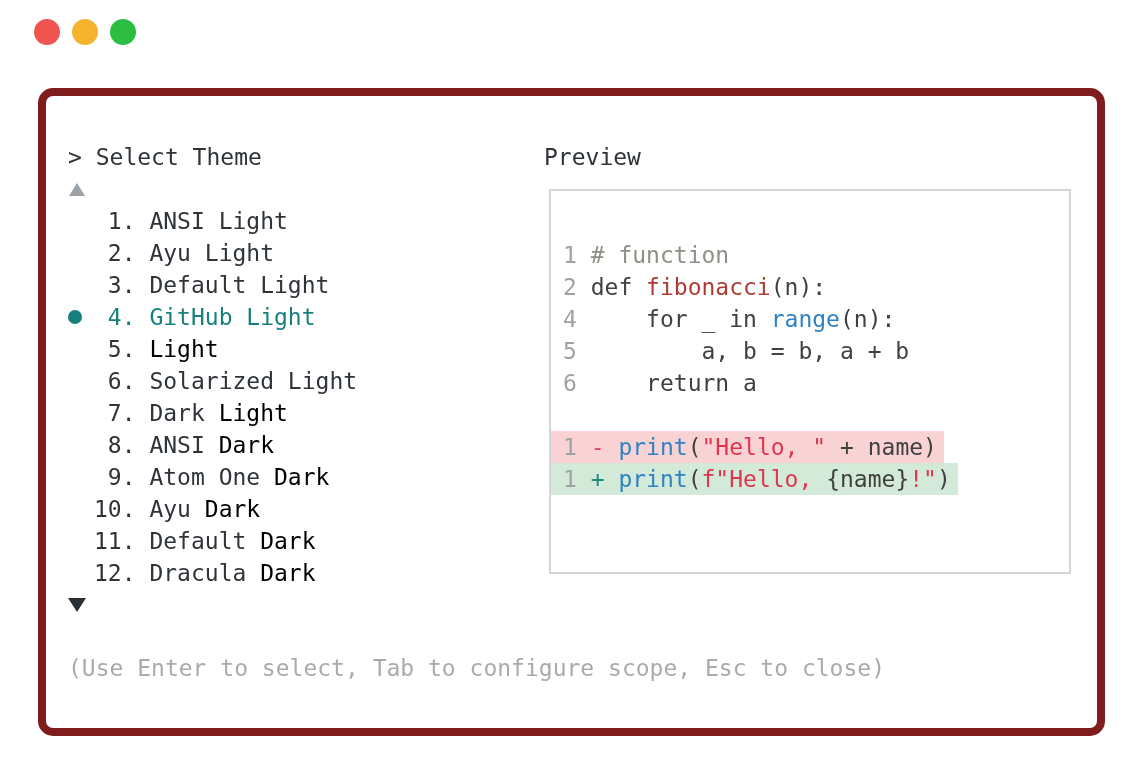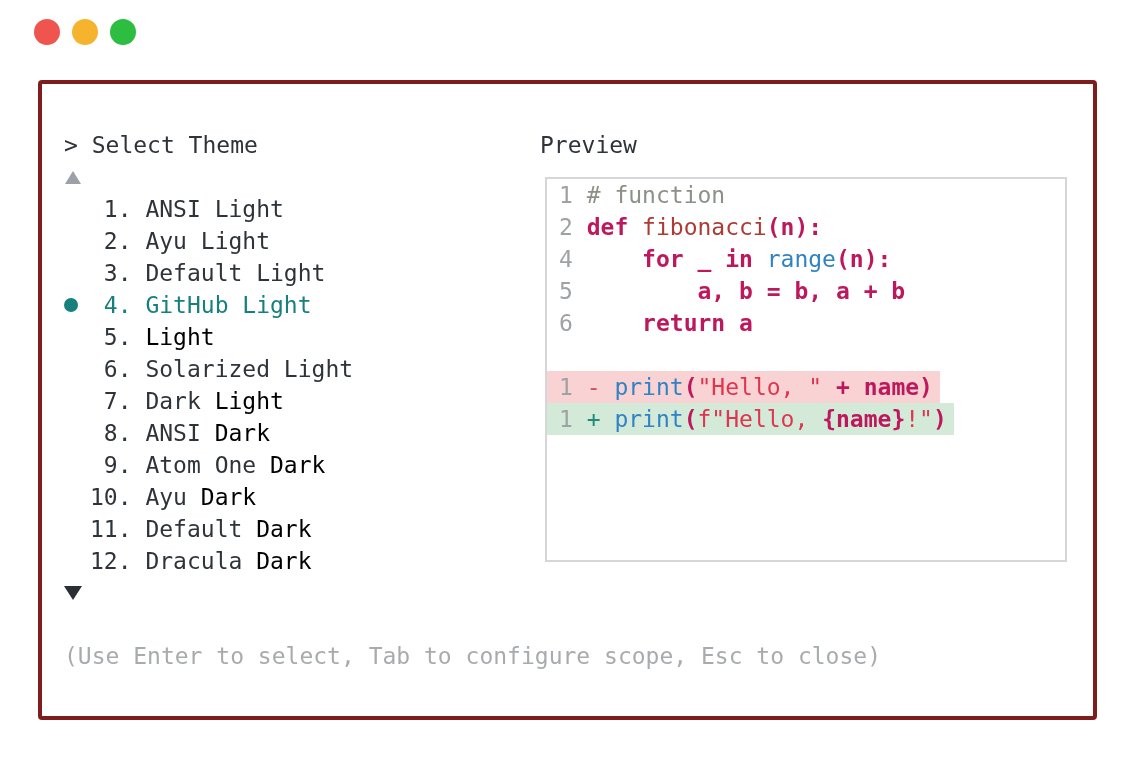--- a/index.html
+++ b/index.html
@@ -4,48 +4,48 @@
 <style>
   html,body{margin:0;padding:0;background:#ffffff;width:1129px;height:757px;overflow:hidden;
     font-family:"DejaVu Sans Mono","Liberation Mono",monospace;}
   
   .lights{position:absolute;left:34px;top:19px;display:flex;gap:12px;}
   .light{width:26px;height:26px;border-radius:50%;display:inline-block;}
   .light.red{background:#f0544f;}
   .light.yellow{background:#f5b32e;}
   .light.green{background:#2dbd41;}
   
-  .panel{position:absolute;left:38px;top:80px;width:1051px;height:632px;
-    border:4px solid #7f1d1d;border-radius:4px;background:#fff;}
+  .panel{position:absolute;left:38px;top:88px;width:1051px;height:632px;
+    border:8px solid #7f1d1d;border-radius:15px;background:#fff;}
   .row{height:32px;line-height:32px;font-size:23px;white-space:pre;color:#2f343a;}
   
   .left-col{position:absolute;left:22px;top:45px;}
   .arrow-row{display:flex;align-items:center;height:32px;}
   .tri-up{width:0;height:0;border-left:8px solid transparent;border-right:8px solid transparent;
     border-bottom:13px solid #9ba1a7;margin-left:1px;}
   .tri-down{width:0;height:0;border-left:9px solid transparent;border-right:9px solid transparent;
     border-top:14px solid #2a2f36;}
   .theme-row{display:flex;align-items:center;height:32px;font-size:23px;color:#2f343a;}
   .bullet-col{width:26px;height:32px;display:flex;align-items:center;flex:none;}
   .bullet-dot{width:14px;height:14px;border-radius:50%;background:#17807d;}
   .theme-row span{white-space:pre;}
   .t-muted{color:#000000;}
   .theme-row.selected span{color:#17807d;}
   
   .preview-label{position:absolute;left:498px;top:45px;}
   .preview-box{position:absolute;left:503px;top:93px;width:518px;height:381px;
     border:2px solid #d6d6d8;background:#fff;}
-  #code{}
+  #code{padding-top:48px;}
   .code-line{height:32px;line-height:32px;font-size:23px;white-space:pre;padding-left:12px;color:#2f343a;}
   .line-bg{display:inline-block;margin-left:-12px;padding:0 7px 0 12px;height:32px;}
   .bg-removed{background:#f9d3d4;}
   .bg-added{background:#d3ead9;}
   .c-ln{color:#9fa2a4;}
   .c-cm{color:#8b9186;}
-  .c-tx{color:#be185d;font-weight:bold;}
+  .c-tx{color:#404040;}
   .c-fn{color:#ae3a33;}
   .c-nm{color:#187e88;}
   .c-bi{color:#2f82c4;}
   .c-st{color:#e0344f;}
   .c-mi{color:#d8485a;}
   .c-pl{color:#1d8b78;}
   
   .hint{position:absolute;left:22px;top:556px;height:32px;line-height:32px;
     font-size:23px;white-space:pre;color:#a8abad;text-align:right;}
 </style>

